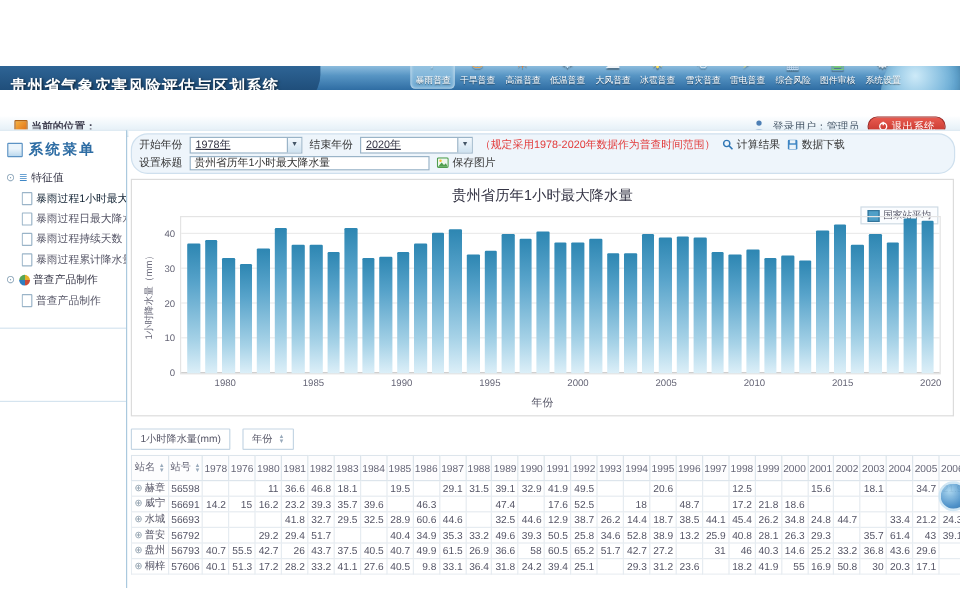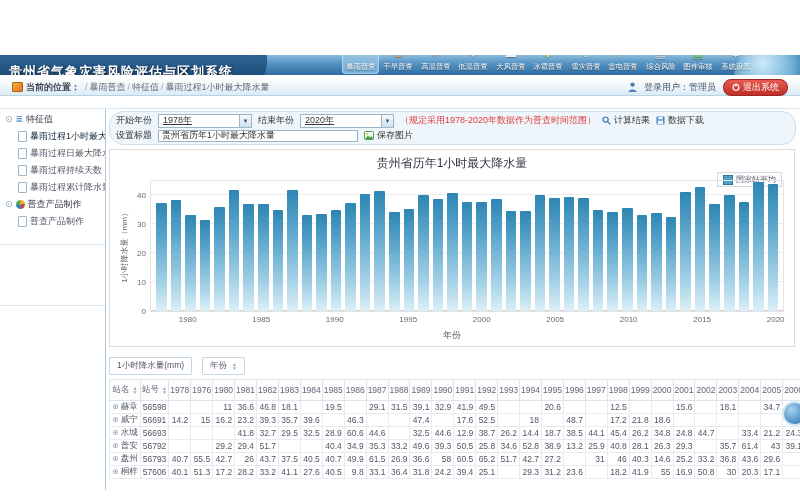--- a/index.html
+++ b/index.html
@@ -18,21 +18,21 @@
                 letter-spacing:1px;text-shadow:1px 1px 2px rgba(0,0,0,.65);}
   .banner-nav{position:absolute;left:342px;right:46px;top:2px;bottom:1px;
               display:flex;justify-content:space-between;align-items:flex-end;}
   .nav-item{width:37px;display:flex;flex-direction:column;align-items:center;gap:1px;
             padding:2px 0 2px;cursor:pointer;border-radius:4px;}
   .nav-item.active{background:linear-gradient(180deg,#aed3ea,#6aa7d1);box-shadow:inset 0 0 3px rgba(255,255,255,.9);}
   .nav-icon{font-size:13px;line-height:14px;height:14px;text-shadow:0 1px 1px rgba(0,0,0,.35);}
   .nav-label{font-size:8px;color:#fff;white-space:nowrap;transform:scale(.92);text-shadow:0 1px 1px rgba(0,0,0,.5);}
 
   
-  .subbar{position:absolute;left:0;top:79px;width:800px;height:17px;box-sizing:border-box;
+  .subbar{position:absolute;left:0;top:97px;width:800px;height:17px;box-sizing:border-box;
           background:linear-gradient(180deg,#fdfeff,#dcebf4);border-bottom:1px solid #b9d2e4;
           display:flex;align-items:center;justify-content:space-between;padding:0 12px;font-size:9px;color:#667;}
   .breadcrumb{display:flex;align-items:center;gap:3px;}
   .bc-icon{width:9px;height:8px;background:linear-gradient(135deg,#f7b23f,#e07019);
            border:1px solid #b06214;border-radius:1px;display:inline-block;}
   .bc-prefix{color:#445;font-weight:bold;}
   .bc-sep{color:#9ab;margin:0 2px;}
   .bc-link{color:#667;cursor:pointer;}
   .userbox{display:flex;align-items:center;gap:7px;}
   .login-user{color:#456;}
@@ -169,39 +169,42 @@
           <span class="nav-icon" style="color: rgb(219, 227, 234);">⚙</span>
           <span class="nav-label">系统设置</span>
         </div>
       </nav>
   </header>
 
   <div class="subbar">
     <div class="breadcrumb">
       <span class="bc-icon"></span>
       <span class="bc-prefix">当前的位置：</span>
-      <span id="bc-parts"><span class="bc-sep">/</span><span class="bc-link">暴雨普查</span><span class="bc-sep">/</span><span class="bc-link">特征值</span><span class="bc-sep">/</span><span class="bc-link">暴雨过程1小时最大降水量</span></span>
     </div>
     <div class="userbox">
       <svg width="9" height="10" viewBox="0 0 9 10">
         <circle cx="4.5" cy="2.6" r="2.2" fill="#4d7fb5"></circle>
           <path d="M0.5 10 C0.5 6.6 8.5 6.6 8.5 10 Z" fill="#4d7fb5"></path>
       </svg>
       <span class="login-user">登录用户：管理员</span>
       <button class="logout">
         <svg width="8" height="8" viewBox="0 0 8 8">
           <circle cx="4" cy="4.4" r="2.9" fill="none" stroke="#fff" stroke-width="1.1"></circle>
           <line x1="4" y1="0.4" x2="4" y2="3.4" stroke="#fff" stroke-width="1.2"></line>
         </svg>
         <span>退出系统</span>
       </button>
     </div>
   </div>
 
   <aside class="sidebar">
+    <div class="sb-title">
+      <span class="sb-title-icon"></span>
+      <span>系统菜单</span>
+    </div>
     <div class="tree" id="menu-tree">
         <div class="tree-parent">
           <span class="tw">⊙</span>
           <span class="gi-list">≣</span>
           <span>特征值</span>
         </div>
         <div class="tree-children">
           <div class="tree-child active">
             <span class="pg"></span>
             <span>暴雨过程1小时最大降水量</span>

